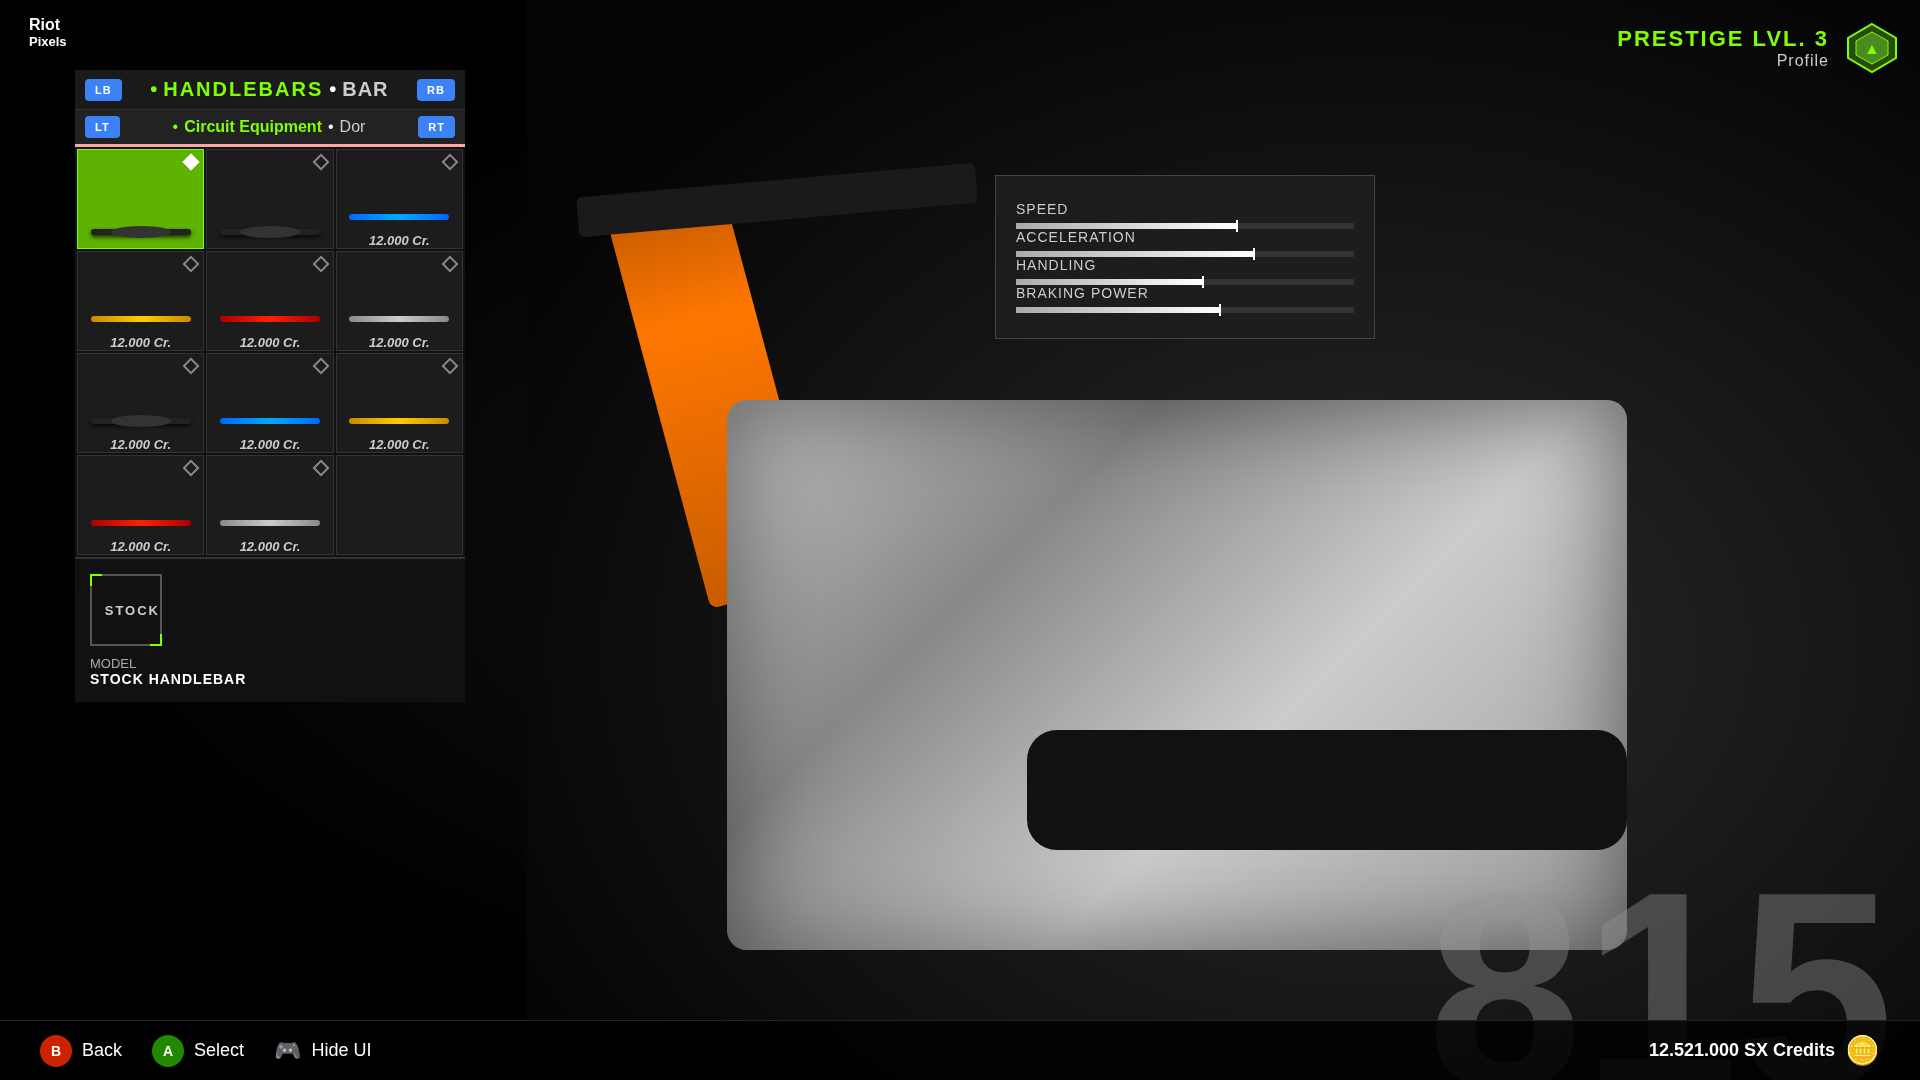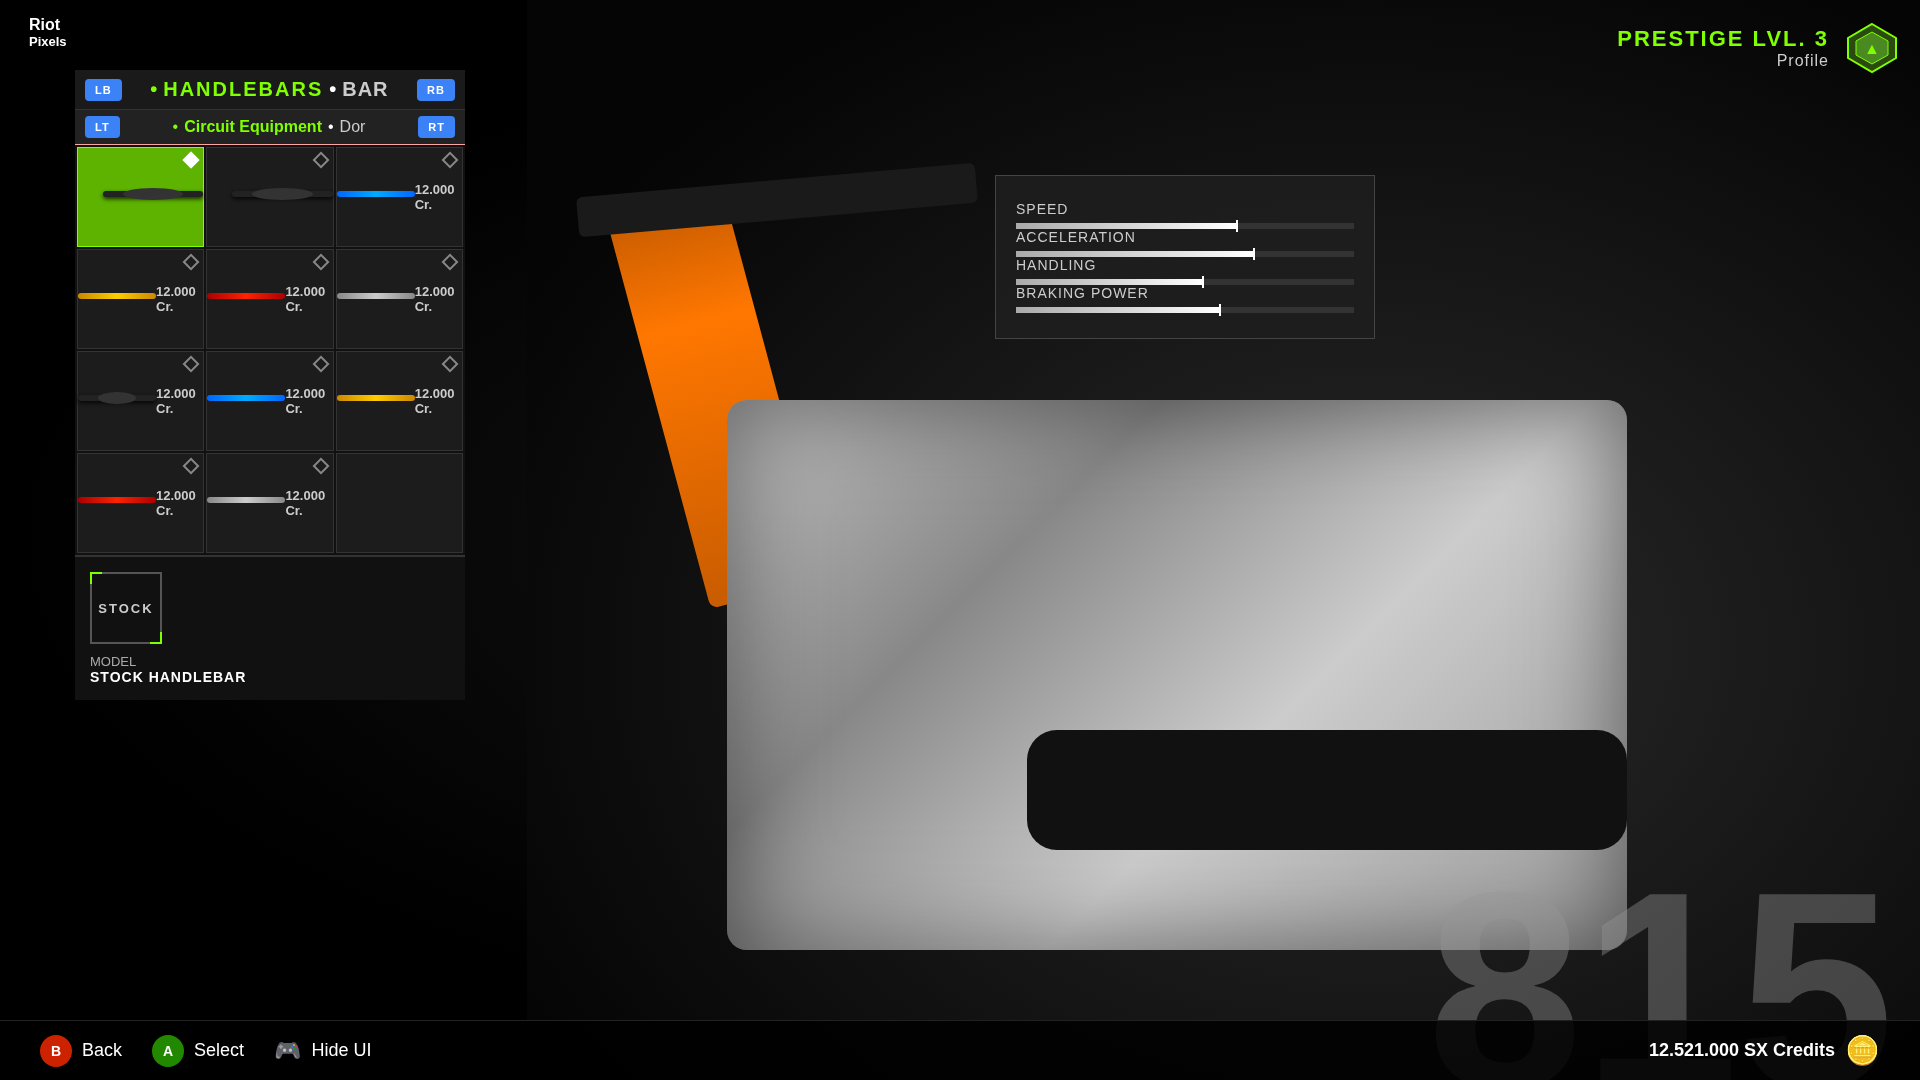--- a/index.html
+++ b/index.html
@@ -166,21 +166,21 @@
       letter-spacing: 1px;
     }
 
     
     .nav-bar-second {
       display: flex;
       align-items: center;
       justify-content: space-between;
       padding: 6px 10px;
       background: #222;
-      border-bottom: 1px solid #fca5a5;
+      border-bottom: 3px solid #fca5a5;
     }
 
     .nav-title-second {
       display: flex;
       align-items: center;
       gap: 6px;
       font-size: 16px;
     }
 
     
@@ -191,24 +191,25 @@
       background: #111;
       padding: 2px;
     }
 
     .grid-item {
       background: #1c1c1c;
       border: 1px solid #333;
       cursor: pointer;
       position: relative;
       display: flex;
-      flex-direction: row;
+      flex-direction: column;
       align-items: center;
       justify-content: flex-end;
       height: 100px;
+      font-style: italic;
     }
 
     .grid-item.selected {
       background: #5db300;
       border-color: #7fff00;
     }
 
     .grid-item.empty {
       background: #1c1c1c;
     }
@@ -291,21 +292,21 @@
       background: #111;
       border-top: 2px solid #333;
     }
 
     .stock-box {
       border: 2px solid #555;
       width: 72px;
       height: 72px;
       display: flex;
       align-items: center;
-      justify-content: center;
+      justify-content: flex-end;
       margin-bottom: 10px;
       position: relative;
     }
 
     .stock-box::before, .stock-box::after {
       content: '';
       position: absolute;
       width: 10px; height: 10px;
       border: 2px solid #7fff00;
     }

